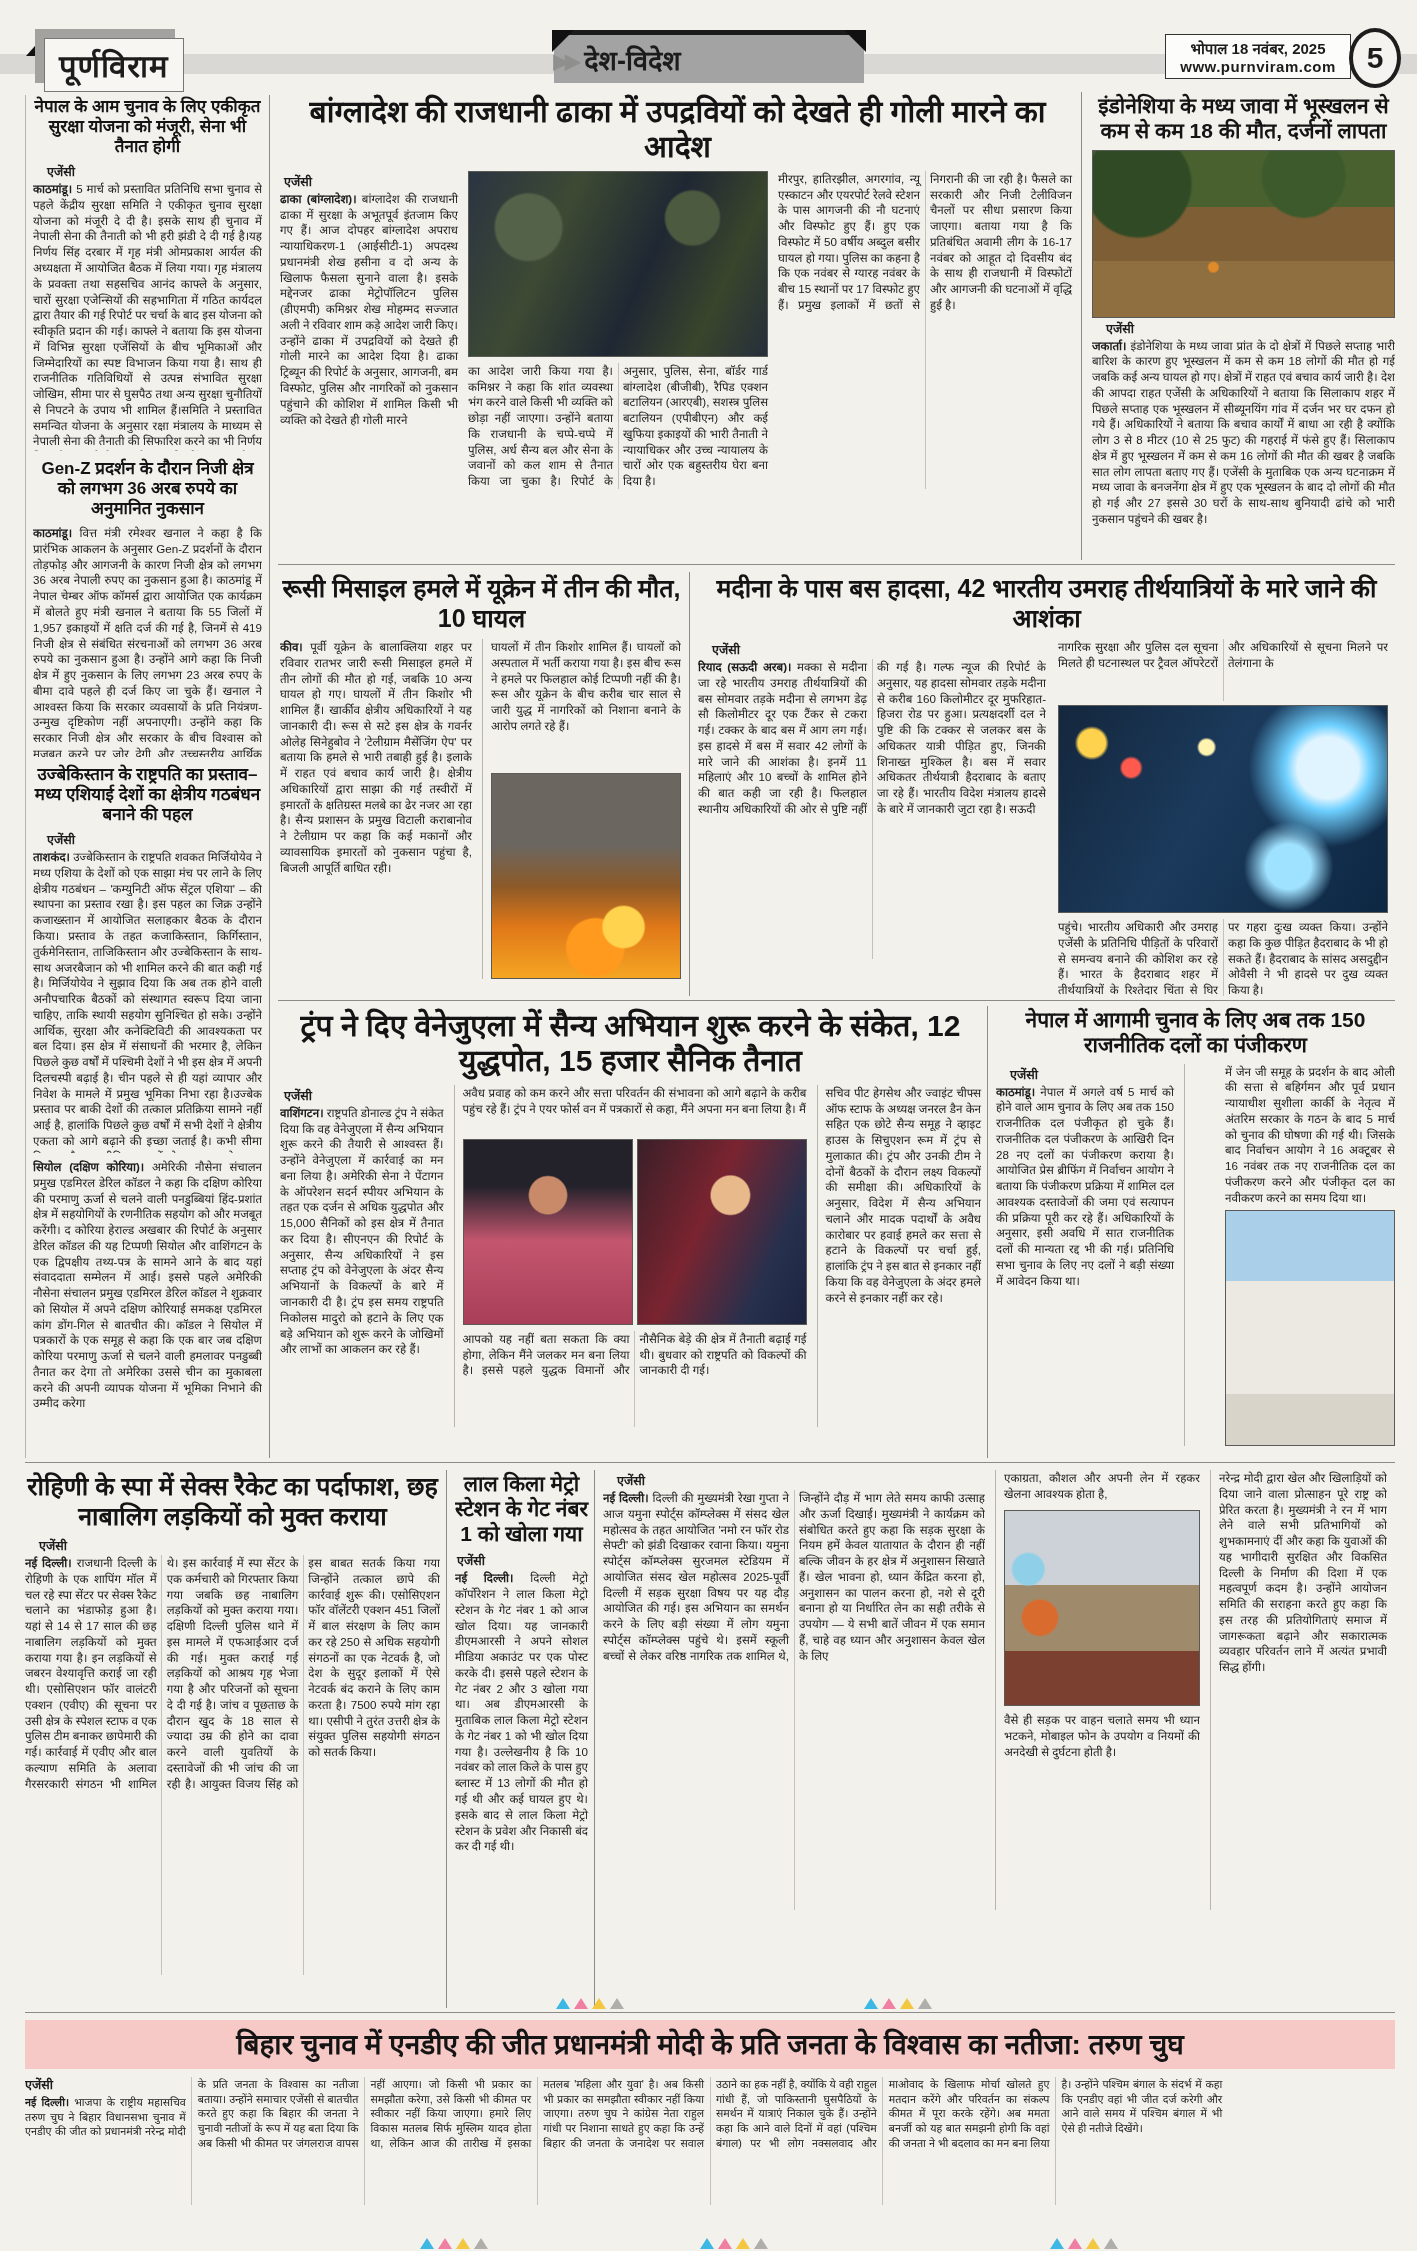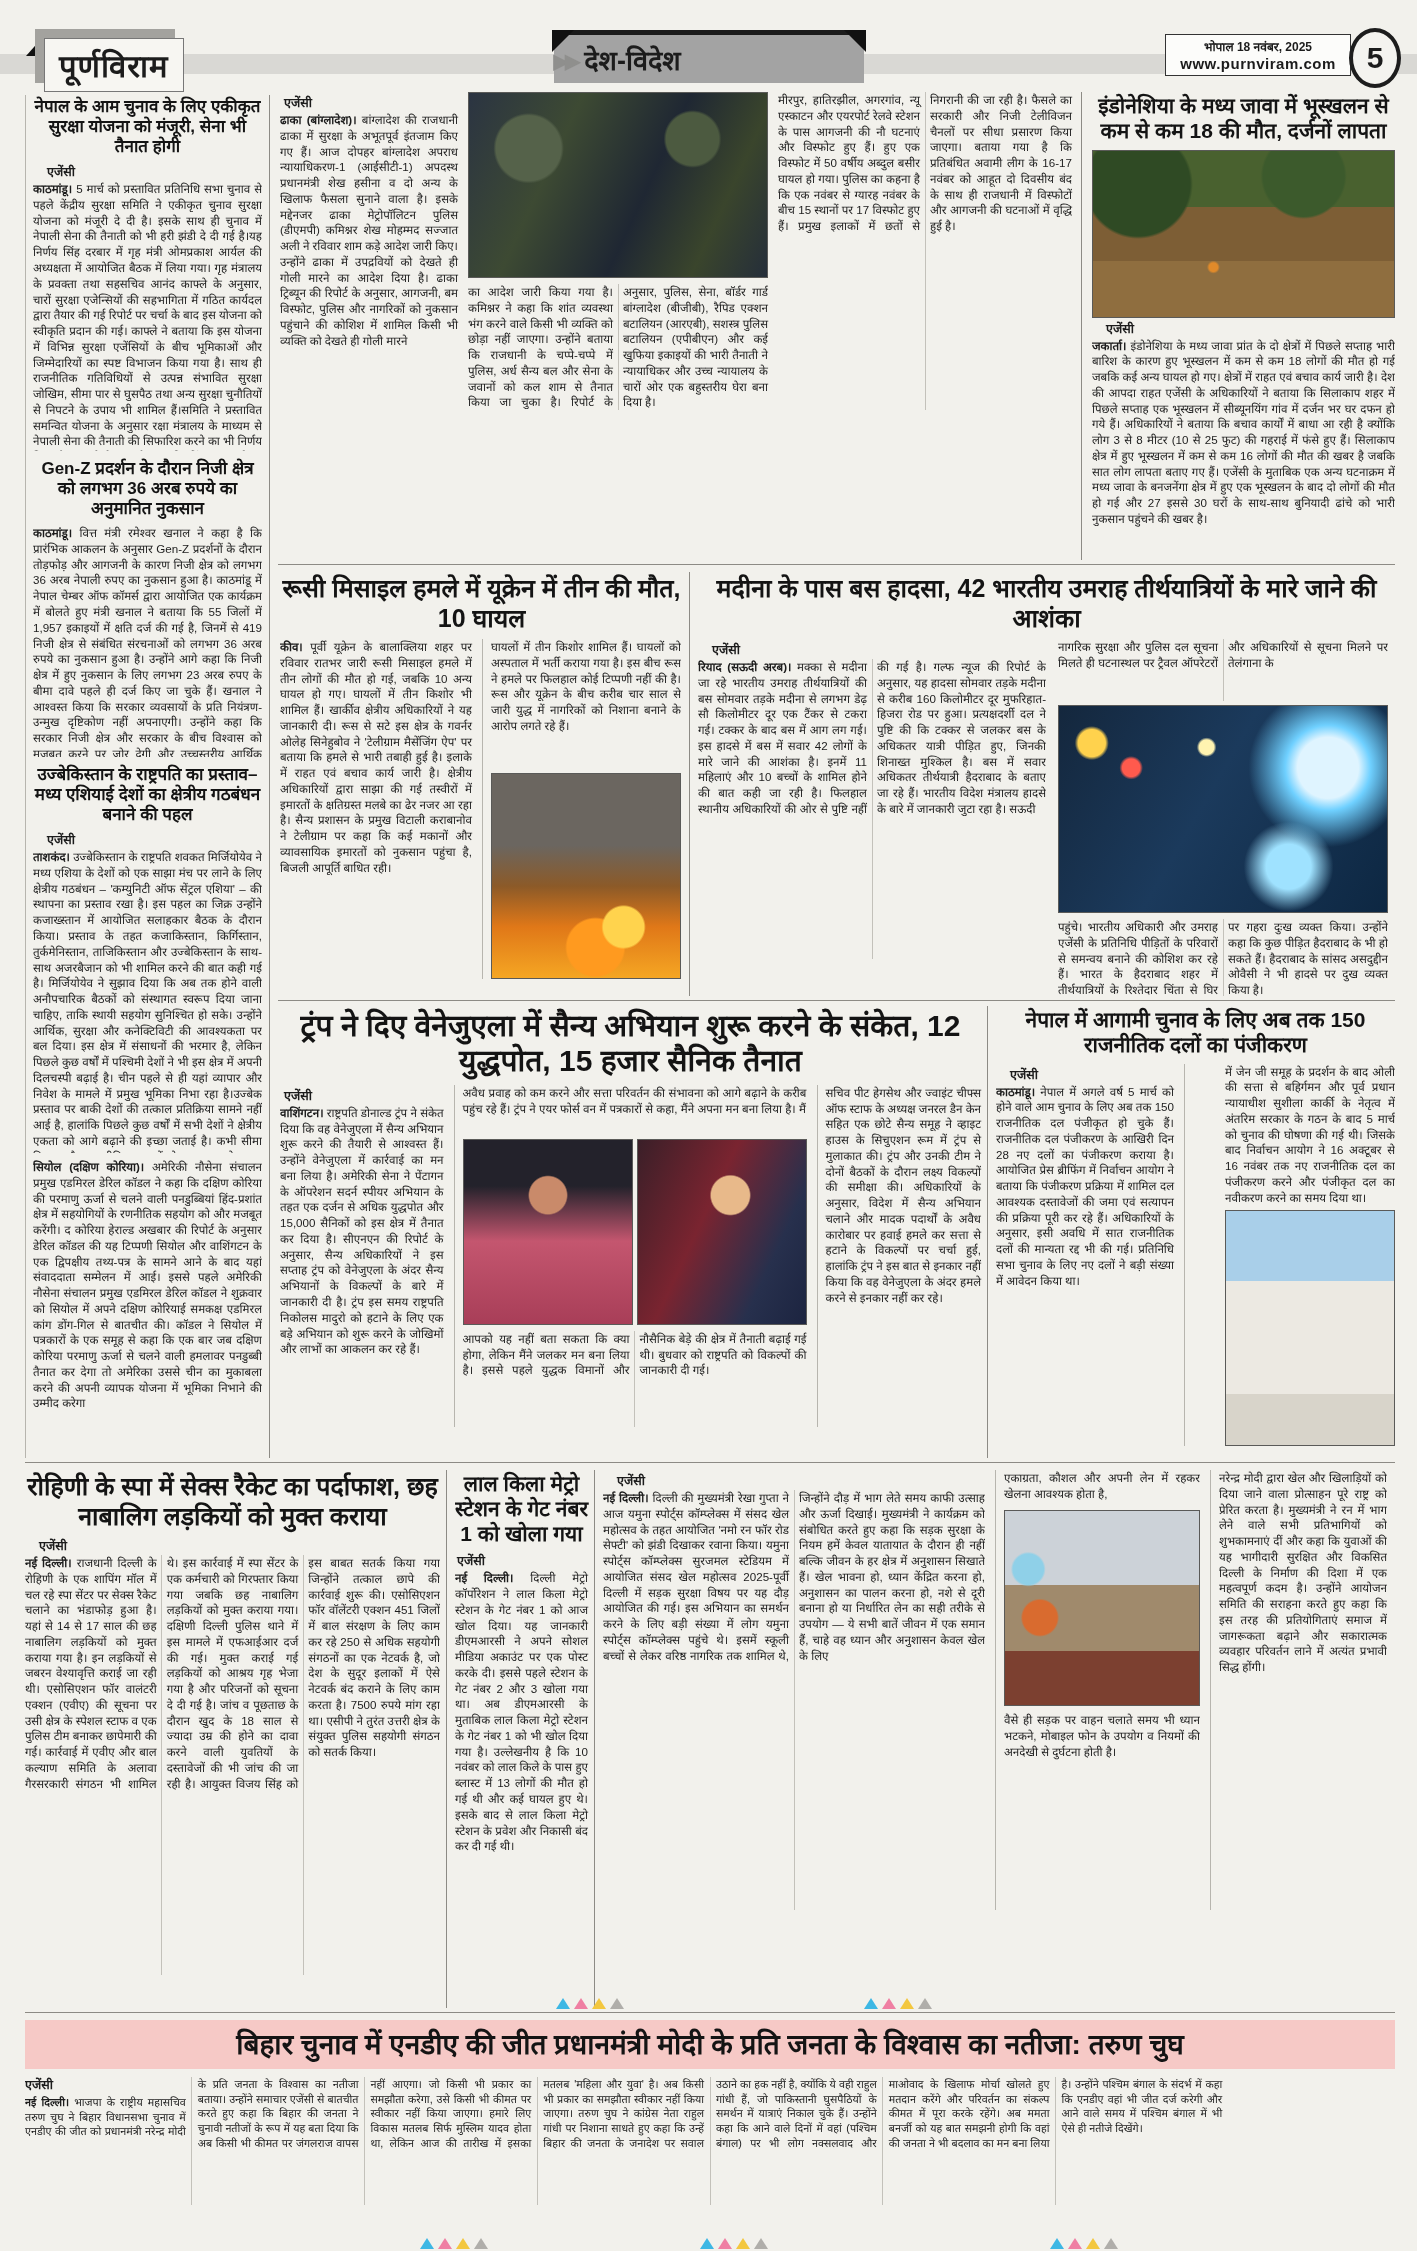--- a/index.html
+++ b/index.html
@@ -8,21 +8,21 @@
   .hdr-bar{position:absolute;left:0;top:54px;width:1417px;height:20px;background:#d9d8d4;}
   .masthead{position:absolute;left:44px;top:38px;padding:5px 14px;background:#f7f6f2;border:1px solid #777;
     box-shadow:-9px -9px 0 #a3a29e;font-size:31px;font-weight:bold;letter-spacing:1px;}
   .mast-tri{position:absolute;left:26px;top:38px;width:0;height:0;border-right:16px solid #111;border-top:18px solid transparent;}
   .section-tab{position:absolute;left:50%;top:30px;transform:translateX(-50%);width:310px;height:48px;background:#a3a3a3;
     border-top:5px solid #1b1b1b;display:flex;align-items:center;font-size:27px;font-weight:bold;}
   .tab-tri-l{position:absolute;left:-2px;top:-5px;width:0;height:0;border-left:22px solid #111;border-bottom:22px solid transparent;}
   .tab-tri-r{position:absolute;right:-2px;top:-5px;width:0;height:0;border-right:22px solid #111;border-bottom:22px solid transparent;}
   .chev::before{content:"\25B6\25B6";color:#8f8f8d;font-size:20px;margin-right:8px;letter-spacing:-4px;}
   .date-box{position:absolute;right:66px;top:34px;width:176px;background:#fcfcfa;border:1px solid #333;text-align:center;padding:3px 4px;}
-  .date-box .d1{font-size:12px;font-weight:bold;}
+  .date-box .d1{font-size:15px;font-weight:bold;}
   .date-box .d2{font-size:15px;font-weight:bold;letter-spacing:.5px;}
   .page-num{position:absolute;right:16px;top:28px;width:44px;height:52px;border:4px solid #1d1d1d;border-radius:50%;
     display:flex;align-items:center;justify-content:center;font-size:30px;font-weight:bold;background:#f4f3ef;}
   
   .art{position:absolute;overflow:hidden;}
   .hl{font-weight:bold;text-align:center;color:#141414;line-height:1.18;margin:2px 0 6px 0;}
   .h-xl{font-size:30px;}
   .h-lg{font-size:25px;}
   .h-md{font-size:21px;}
   .h-sm{font-size:17px;}
@@ -129,20 +129,21 @@
 
     <div style="height:295px;overflow:hidden;margin-top:6px;">
       <div class="body">
         <span class="dl">सियोल (दक्षिण कोरिया)।</span>
         <span>अमेरिकी नौसेना संचालन प्रमुख एडमिरल डेरिल कॉडल ने कहा कि दक्षिण कोरिया की परमाणु ऊर्जा से चलने वाली पनडुब्बियां हिंद-प्रशांत क्षेत्र में सहयोगियों के रणनीतिक सहयोग को और मजबूत करेंगी। द कोरिया हेराल्ड अखबार की रिपोर्ट के अनुसार डेरिल कॉडल की यह टिप्पणी सियोल और वाशिंगटन के एक द्विपक्षीय तथ्य-पत्र के सामने आने के बाद यहां संवाददाता सम्मेलन में आई। इससे पहले अमेरिकी नौसेना संचालन प्रमुख एडमिरल डेरिल कॉडल ने शुक्रवार को सियोल में अपने दक्षिण कोरियाई समकक्ष एडमिरल कांग डोंग-गिल से बातचीत की। कॉडल ने सियोल में पत्रकारों के एक समूह से कहा कि एक बार जब दक्षिण कोरिया परमाणु ऊर्जा से चलने वाली हमलावर पनडुब्बी तैनात कर देगा तो अमेरिका उससे चीन का मुकाबला करने की अपनी व्यापक योजना में भूमिका निभाने की उम्मीद करेगा</span>
       </div>
     </div>
   </div>
 
   <div class="art" style="left:280px;top:92px;width:802px;height:468px;border-right:1px solid #8d8b85;padding-right:6px;box-sizing:border-box;">
+    <div class="hl h-xl">बांग्लादेश की राजधानी ढाका में उपद्रवियों को देखते ही गोली मारने का आदेश</div>
     <div class="row" style="gap:10px;">
       <div style="width:178px;">
         <div class="byline" style="margin-left:4px;">एजेंसी</div>
         <div class="body">
           <span class="dl">ढाका (बांग्लादेश)।</span>
           <span>बांग्लादेश की राजधानी ढाका में सुरक्षा के अभूतपूर्व इंतजाम किए गए हैं। आज दोपहर बांग्लादेश अपराध न्यायाधिकरण-1 (आईसीटी-1) अपदस्थ प्रधानमंत्री शेख हसीना व दो अन्य के खिलाफ फैसला सुनाने वाला है। इसके मद्देनजर ढाका मेट्रोपॉलिटन पुलिस (डीएमपी) कमिश्नर शेख मोहम्मद सज्जात अली ने रविवार शाम कड़े आदेश जारी किए। उन्होंने ढाका में उपद्रवियों को देखते ही गोली मारने का आदेश दिया है। ढाका ट्रिब्यून की रिपोर्ट के अनुसार, आगजनी, बम विस्फोट, पुलिस और नागरिकों को नुकसान पहुंचाने की कोशिश में शामिल किसी भी व्यक्ति को देखते ही गोली मारने</span>
         </div>
       </div>
       <div style="width:300px;">
         <div class="photo ph-bd"></div>

